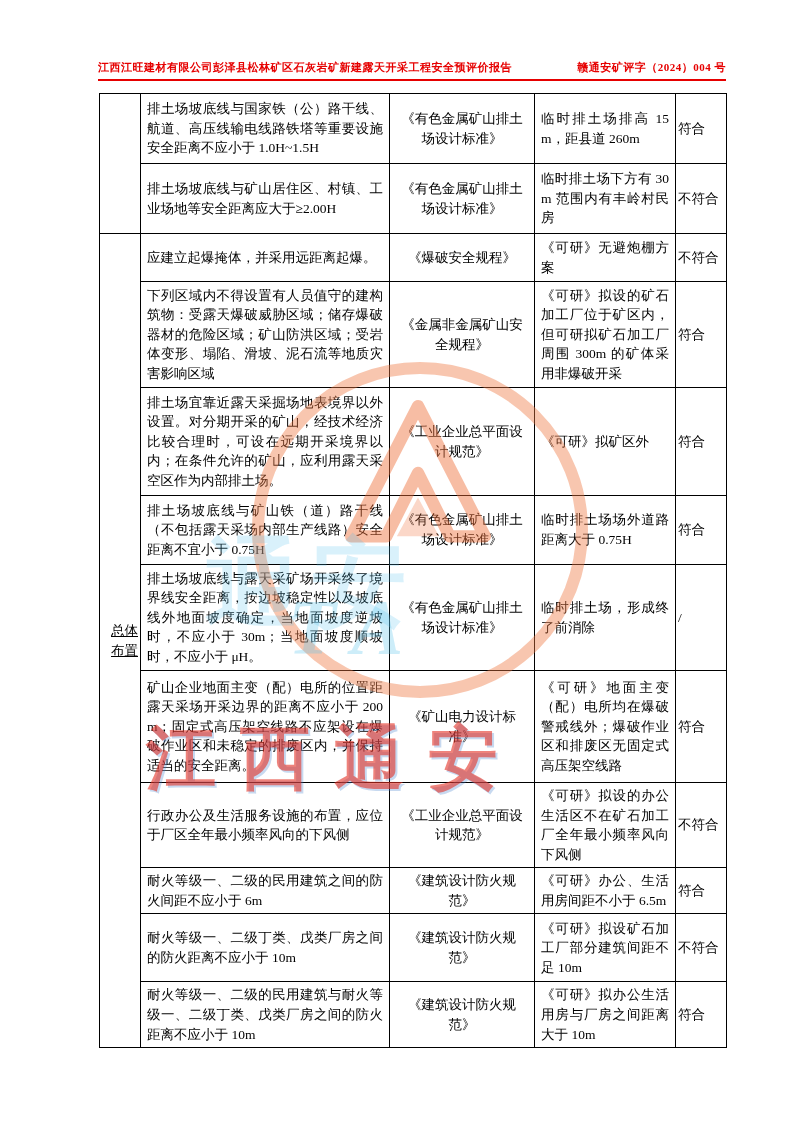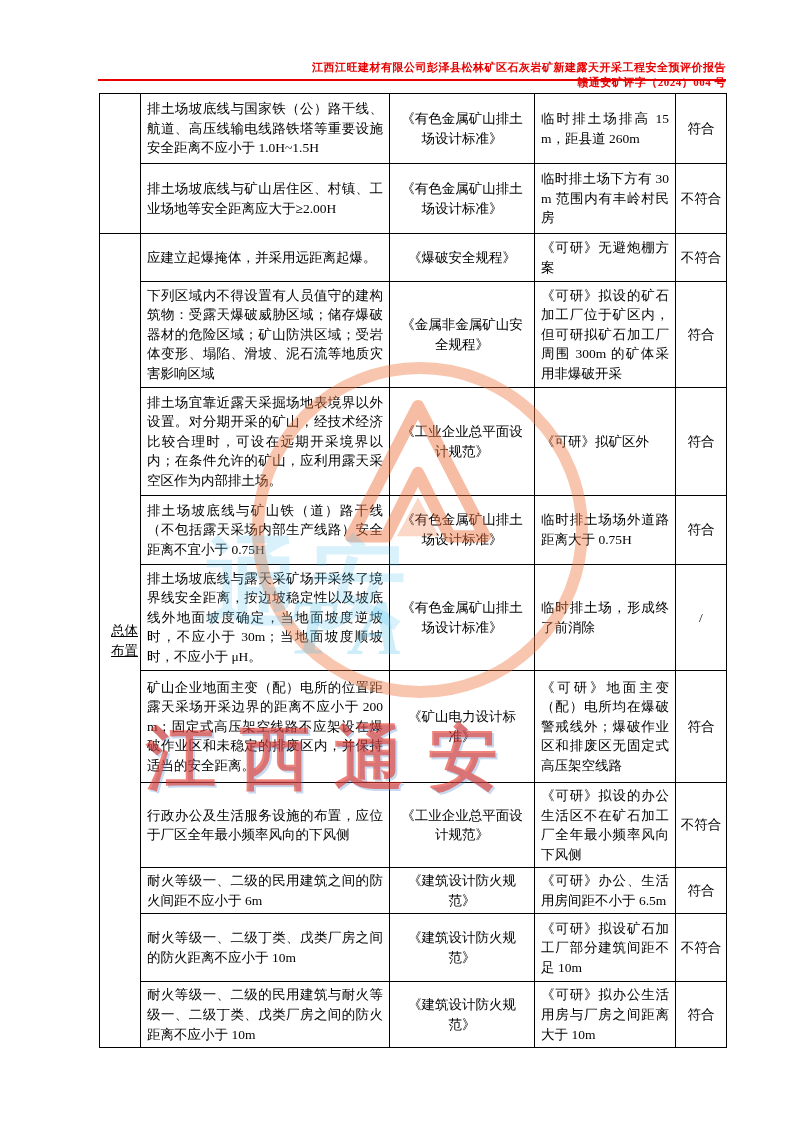--- a/index.html
+++ b/index.html
@@ -5,21 +5,21 @@
   * { margin:0; padding:0; box-sizing:border-box; }
   html,body { background:#ffffff; }
   .page {
     position:relative; width:793px; height:1122px; background:#fff;
     font-family:"Liberation Serif","DejaVu Serif",serif; color:#000;
     overflow:hidden; margin:0 auto;
   }
   .header {
     position:absolute; top:60px; left:98px; width:628px;
     display:flex; justify-content:space-between; align-items:flex-end;
-    color:#e60000; font-size:11px; font-weight:bold; letter-spacing:0.5px;flex-direction:column;
+    color:#e60000; font-size:11px; font-weight:bold; letter-spacing:0.5px;
   }
   .header-rule {
     position:absolute; top:79px; left:98px; width:628px;
     border-top:2.5px solid #e60000;
   }
   table.doc-table {
     position:absolute; top:93px; left:99px; width:627px;
     border-collapse:collapse; table-layout:fixed;
     font-size:13.5px; line-height:1.45;
   }
@@ -29,21 +29,21 @@
   }
   .col-cat   { width:41px; }
   .col-req   { width:249px; }
   .col-std   { width:145px; }
   .col-rev   { width:141px; }
   .col-concl { width:51px; }
   td.cat   { text-align:right; padding:2px;text-decoration:underline; }
   td.req   { text-align:justify; }
   td.std   { text-align:center; }
   td.rev   { text-align:justify; }
-  td.concl { text-align:center; padding:3px 2px; }
+  td.concl { text-align:left; padding:3px 2px; }
   .footer {
     position:absolute; bottom:48px; left:0; width:100%;
     text-align:center; font-size:12.5px; color:#000;
   }
   
   .watermark { position:absolute; inset:0; pointer-events:none; z-index:5; }
   .wm-circle {
     position:absolute; left:252px; top:362px; width:336px; height:336px;
     border:12px solid rgba(238,120,64,0.42); border-radius:50%;
   }

